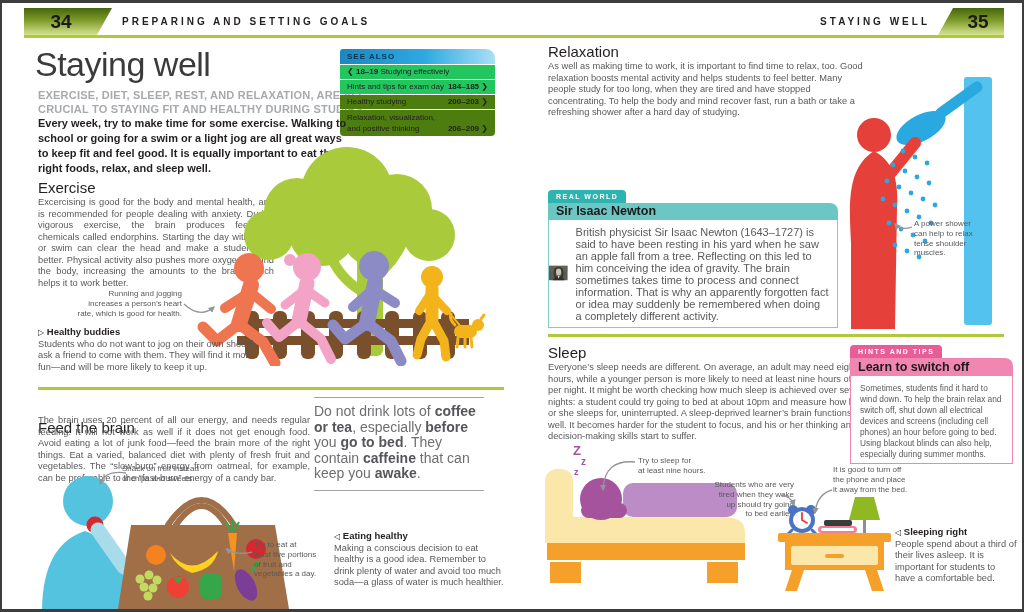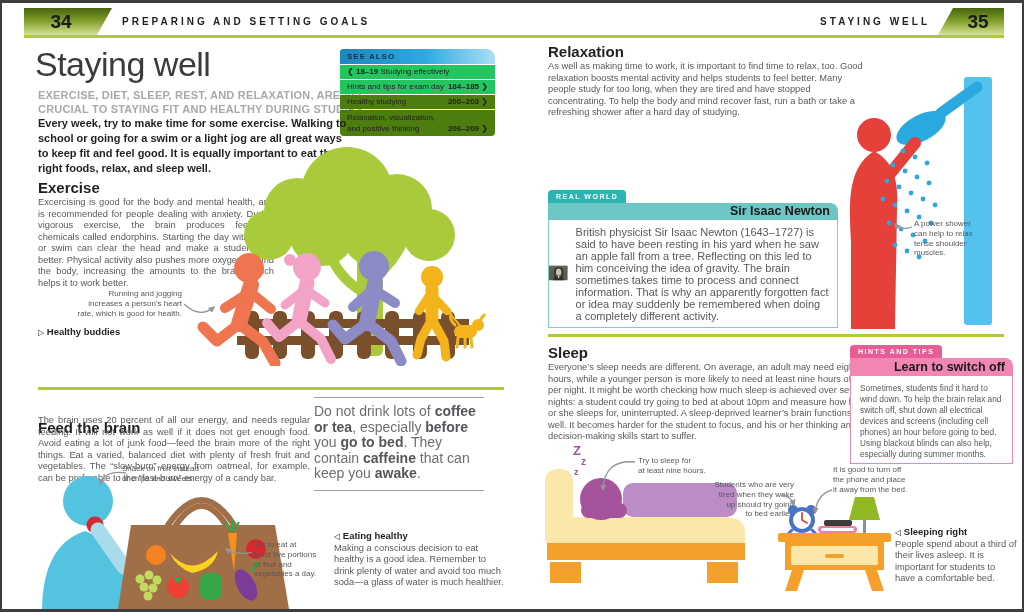--- a/index.html
+++ b/index.html
@@ -17,21 +17,21 @@
     position:absolute;top:5px;height:27px;
     background:linear-gradient(180deg,#47650f 0%,#7d9a28 45%,#d6e492 100%);
     display:flex;align-items:center;justify-content:center;
     font-size:19px;font-weight:bold;color:#1a1a1a;
   }
   .tab-left{left:22px;width:88px;clip-path:polygon(0 0,100% 0,calc(100% - 15px) 100%,0 100%);}
   .tab-right{left:936px;width:66px;clip-path:polygon(15px 0,100% 0,100% 100%,0 100%);}
   .running-head{position:absolute;top:13px;font-size:10px;font-weight:bold;color:#231f20;letter-spacing:3px;}
   .title{position:absolute;font-size:34px;color:#3b3b3c;letter-spacing:-0.5px;}
   .subtitle{position:absolute;font-size:11px;font-weight:bold;color:#a7a9ac;line-height:14px;white-space:pre-line;letter-spacing:0.2px;}
-  .h2{position:absolute;font-size:15px;font-weight:bold;color:#231f20;}
+  .h2{position:absolute;font-size:15px;font-weight:normal;color:#231f20;}
   .body{position:absolute;font-size:9.3px;line-height:11.5px;color:#58595b;text-align:justify;}
   .intro{position:absolute;font-size:11px;line-height:15px;font-weight:bold;color:#231f20;}
   .ann{position:absolute;font-size:8px;line-height:9.8px;color:#58595b;white-space:pre-line;}
   .cap{position:absolute;}
   .cap .cap-h{font-size:9.5px;font-weight:bold;color:#231f20;margin-bottom:2px;}
   .cap .cap-h .tri{font-size:8px;}
   .cap .cap-b{font-size:9.3px;line-height:11.4px;color:#58595b;}
   .quote{
     position:absolute;left:312px;top:394px;width:170px;
     font-size:14px;line-height:15.5px;color:#6d6e71;
@@ -48,21 +48,21 @@
   }
   .sa-row{display:flex;justify-content:space-between;line-height:14px;padding:0 7px;margin-top:1px;}
   .sa-purple{background:#22c55e;}
   .sa-yellow{background:#4d7c0f;}
   .sa-row .pg{font-weight:bold;white-space:nowrap;}
   .sa-last{line-height:11px;padding:2px 7px;border-radius:0 0 4px 4px;align-items:flex-end;}
   .sa-last .lbl{white-space:pre-line;}
   
   .fx-tab{position:absolute;font-size:7px;font-weight:bold;letter-spacing:1.5px;color:#fff;
           line-height:13px;padding:0 8px;border-radius:4px 4px 0 0;}
-  .fx-head{position:absolute;font-size:12.5px;font-weight:bold;color:#1a1a1a;padding:0 8px;text-align:right;}
+  .fx-head{position:absolute;font-size:12.5px;font-weight:bold;color:#1a1a1a;padding:0 8px;}
   .rw-tab{background:#2cb5b0;}
   .rw-head{background:#6cc7c4;line-height:17px;border-radius:0 8px 0 0;}
   .rw-body{position:absolute;display:flex;border:1px solid #7fcdc9;border-top:none;background:#fff;box-sizing:border-box;}
   .rw-text{font-size:11px;line-height:12px;color:#58595b;padding:6px 8px 4px 8px;}
   .ht-tab{background:#e85d97;}
   .ht-head{background:#f286b2;line-height:18px;border-radius:0 8px 0 0;}
   .ht-body{position:absolute;border:1px solid #f286b2;border-top:none;background:#fff;box-sizing:border-box;
            font-size:8.3px;line-height:11px;color:#58595b;padding:7px 9px;}
   .zzz{position:absolute;color:#a5539d;font-weight:bold;}
   svg{display:block;}
@@ -172,20 +172,21 @@
     </g>
   </svg>
 
   <div class="ann" style="left:72px;top:286px;width:108px;text-align:right;">Running and jogging
 increases a person’s heart
 rate, which is good for health.</div>
 
   <div class="cap" style="left:36px;top:323px;width:228px;">
     <div class="cap-h"><span class="tri">▷</span>
       <span>Healthy buddies</span></div>
+    <div class="cap-b">Students who do not want to jog on their own should ask a friend to come with them. They will find it more fun—and will be more likely to keep it up.</div>
   </div>
 
   <div class="rule" style="left:36px;top:384px;width:466px;"></div>
 
   <div class="h2" style="left:36px;top:416px;">Feed the brain</div>
   <div class="body" style="left:36px;top:412px;width:272px;">The brain uses 20 percent of all our energy, and needs regular feeding. It will not work as well if it does not get enough food. Avoid eating a lot of junk food—feed the brain more of the right things. Eat a varied, balanced diet with plenty of fresh fruit and vegetables. The “slow-burn” energy from oatmeal, for example, can be preferable to the “fast-burn” energy of a candy bar.</div>
 
   <div class="quote"><span>Do not drink lots of </span><b>coffee or tea</b><span>, especially </span><b>before</b><span> you </span><b>go to bed</b><span>. They contain </span><b>caffeine</b><span> that can keep you </span><b>awake</b><span>.</span></div>
 
   <svg class="abs" style="left:30px;top:464px;" width="290" height="145" viewBox="0 0 290 145">

